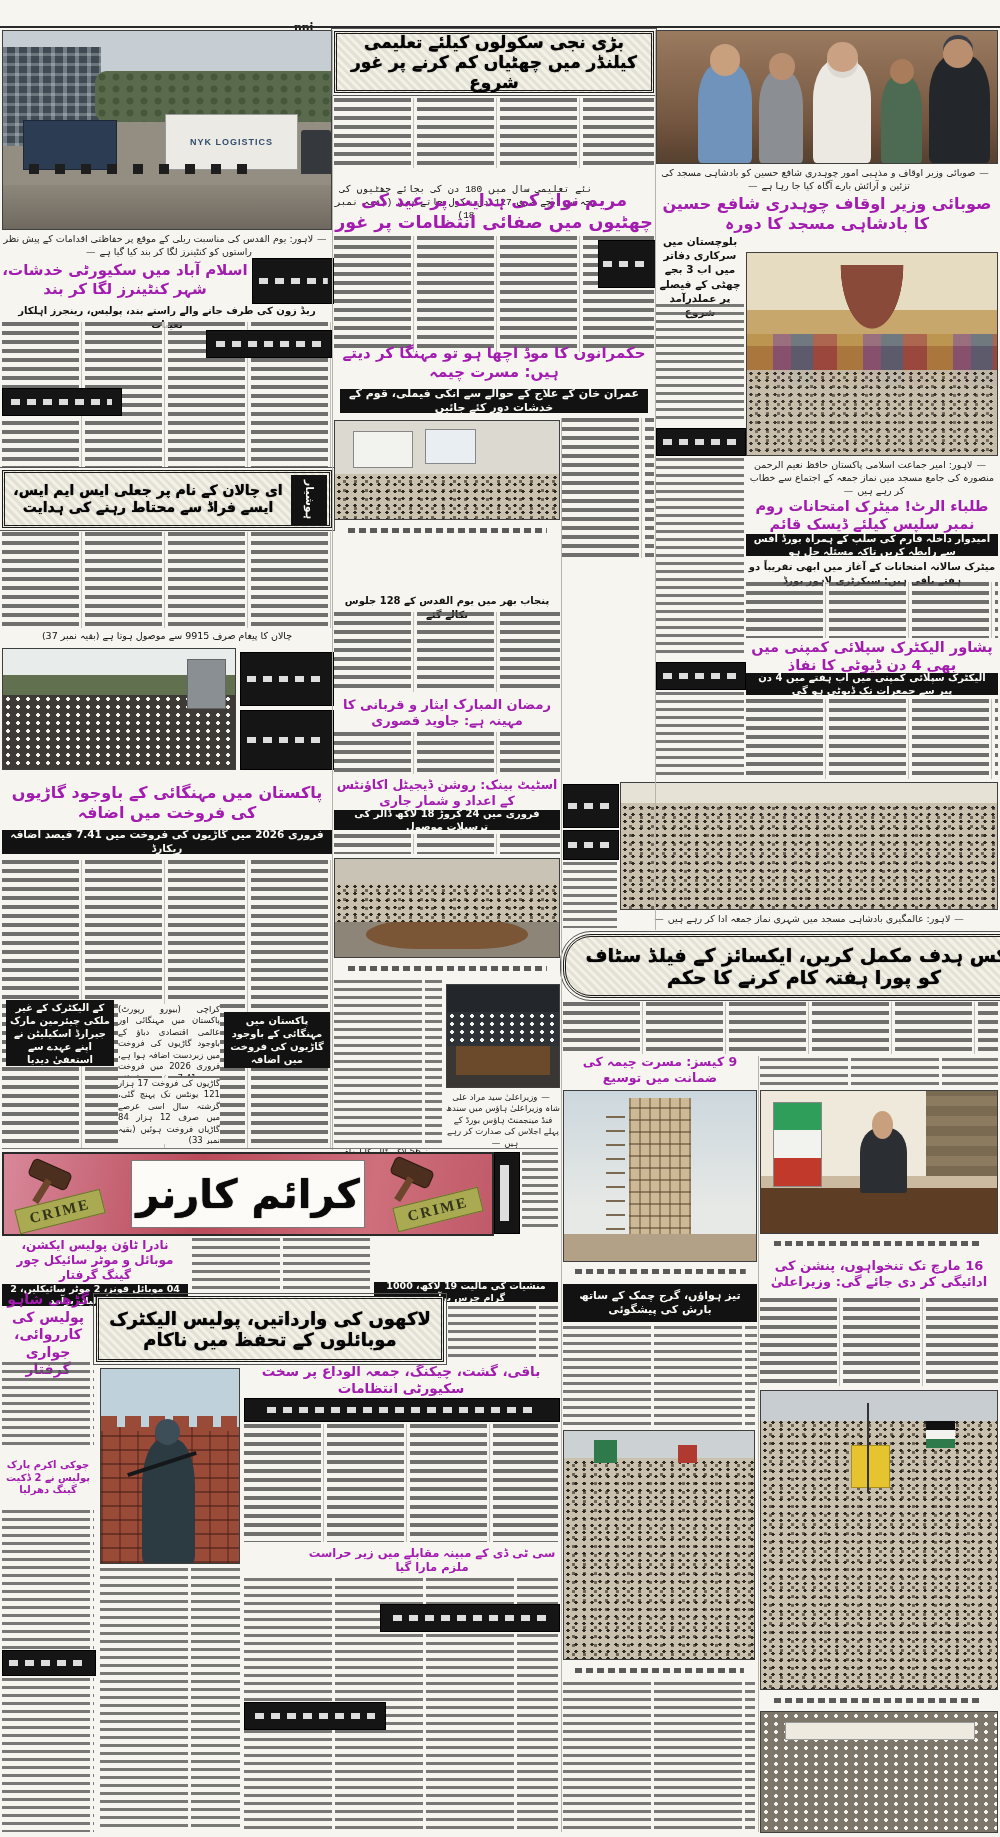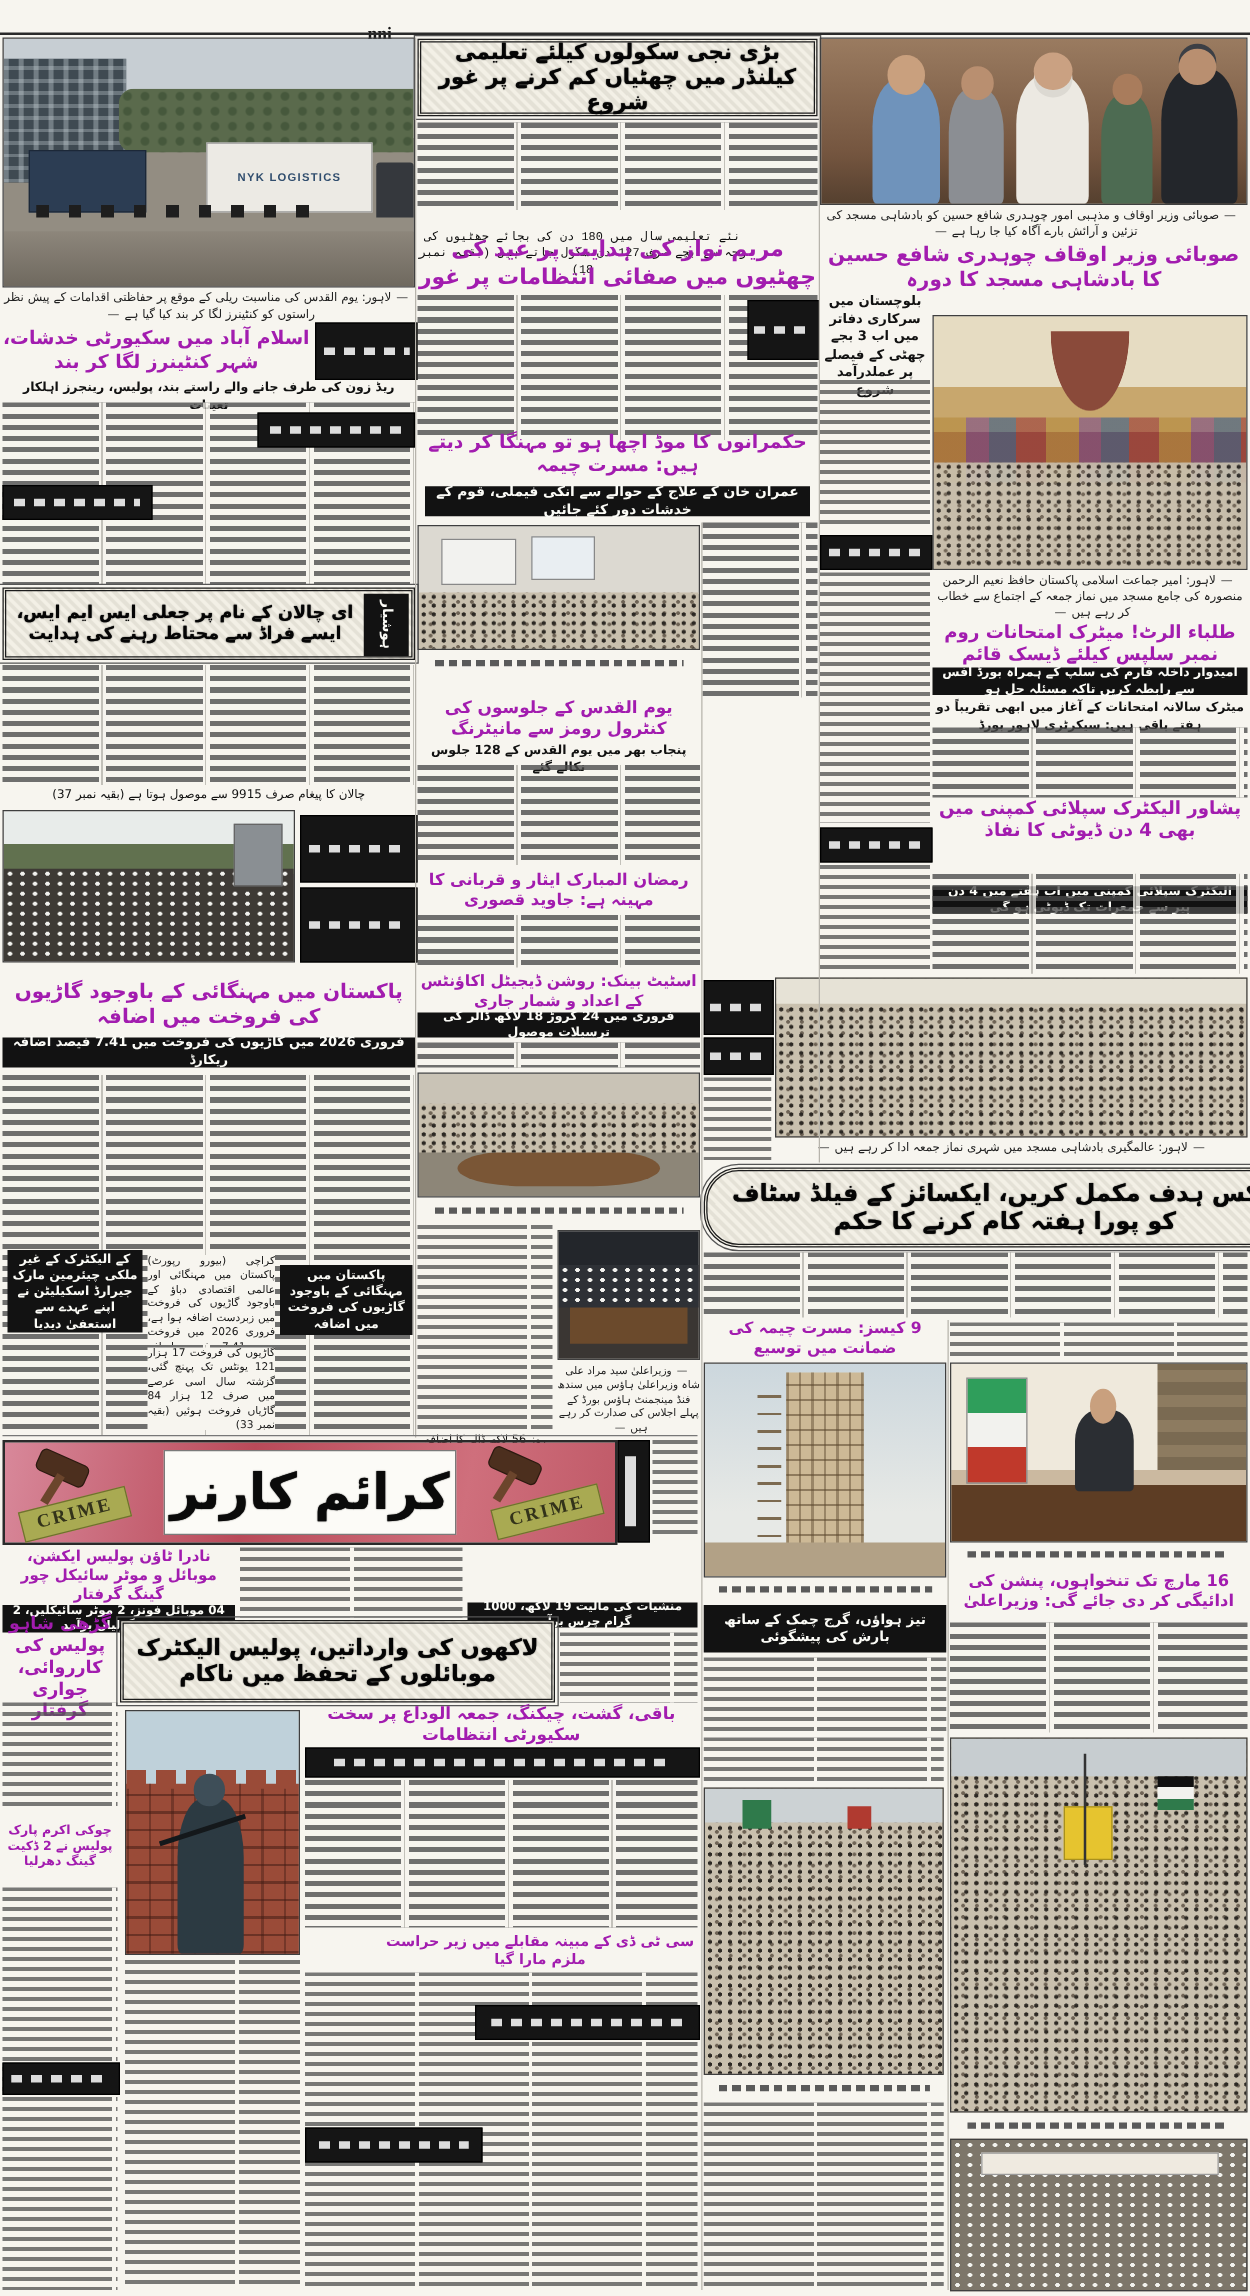--- a/index.html
+++ b/index.html
@@ -130,21 +130,21 @@
     <div class="crowd" style="left:0;bottom:0;width:100%;height:42%;opacity:.9;"></div>
   </div>
   <div class="cap urdu" style="left:746px;top:459px;width:252px;">لاہور: امیر جماعت اسلامی پاکستان حافظ نعیم الرحمن منصورہ کی جامع مسجد میں نماز جمعہ کے اجتماع سے خطاب کر رہے ہیں</div>
 
   <div class="head urdu" style="left:746px;top:500px;width:252px;height:30px;font-size:14.5px;">طلباء الرٹ! میٹرک امتحانات روم نمبر سلپس کیلئے ڈیسک قائم</div>
   <div class="blackbox urdu" style="left:746px;top:534px;width:252px;height:22px;font-size:10px;">امیدوار داخلہ فارم کی سلپ کے ہمراہ بورڈ آفس سے رابطہ کریں تاکہ مسئلہ حل ہو</div>
   <div class="smallbold urdu" style="left:746px;top:560px;width:252px;height:18px;font-size:10px;">میٹرک سالانہ امتحانات کے آغاز میں ابھی تقریباً دو ہفتے باقی ہیں: سیکرٹری لاہور بورڈ</div>
   <div class="txt" style="left:746px;top:582px;width:252px;height:56px;"></div>
 
   <div class="head urdu" style="left:746px;top:642px;width:252px;height:28px;font-size:14.5px;">پشاور الیکٹرک سپلائی کمپنی میں بھی 4 دن ڈیوٹی کا نفاذ</div>
-  <div class="blackbox urdu" style="left:746px;top:673px;width:252px;height:22px;font-size:10px;margin-top:36px;">الیکٹرک سپلائی کمپنی میں اب ہفتے میں 4 دن پیر سے جمعرات تک ڈیوٹی ہو گی</div>
+  <div class="blackbox urdu" style="left:746px;top:673px;width:252px;height:22px;font-size:10px;">الیکٹرک سپلائی کمپنی میں اب ہفتے میں 4 دن پیر سے جمعرات تک ڈیوٹی ہو گی</div>
   <div class="txt" style="left:746px;top:699px;width:252px;height:80px;"></div>
 
   <div class="head urdu" style="left:2px;top:258px;width:246px;height:44px;font-size:15px;">اسلام آباد میں سکیورٹی خدشات، شہر کنٹینرز لگا کر بند</div>
   <div class="redact" style="left:252px;top:258px;width:80px;height:44px;"></div>
   <div class="smallbold urdu" style="left:2px;top:304px;width:330px;height:16px;font-size:10px;">ریڈ زون کی طرف جانے والے راستے بند، پولیس، رینجرز اہلکار تعینات</div>
   <div class="txt" style="left:2px;top:322px;width:330px;height:146px;"></div>
   <div class="redact" style="left:206px;top:330px;width:124px;height:26px;"></div>
   <div class="redact" style="left:2px;top:388px;width:118px;height:26px;"></div>
 
   <div class="ornate" style="left:2px;top:470px;width:330px;height:58px;">
@@ -169,21 +169,20 @@
   <div class="urdu" style="position:absolute;left:118px;top:1078px;width:102px;height:66px;font-size:8.5px;line-height:1.35;overflow:hidden;text-align:justify;background:#f7f5ef;">گاڑیوں کی فروخت 17 ہزار 121 یونٹس تک پہنچ گئی، گزشتہ سال اسی عرصے میں صرف 12 ہزار 84 گاڑیاں فروخت ہوئیں (بقیہ نمبر 33)</div>
   <div class="blackbox urdu" style="left:224px;top:1012px;width:106px;height:56px;font-size:10px;">پاکستان میں مہنگائی کے باوجود گاڑیوں کی فروخت میں اضافہ</div>
 
   <div class="ph meetD" style="left:334px;top:420px;width:226px;height:100px;">
     <div style="left:8%;top:10%;width:26%;height:36%;background:#f2f2ef;border:1px solid #888;"></div>
     <div style="left:40%;top:8%;width:22%;height:34%;background:#e9eef2;border:1px solid #888;"></div>
     <div class="crowd" style="left:0;bottom:0;width:100%;height:46%;"></div>
   </div>
   <div class="capx" style="left:334px;top:523px;width:226px;height:14px;"></div>
 
-  <div class="head urdu" style="left:334px;top:558px;width:226px;height:34px;font-size:13.5px;">یوم القدس کے جلوسوں کی کنٹرول رومز سے مانیٹرنگ</div>
   <div class="smallbold urdu" style="left:334px;top:594px;width:226px;height:16px;font-size:10px;">پنجاب بھر میں یوم القدس کے 128 جلوس نکالے گئے</div>
   <div class="txt" style="left:334px;top:612px;width:226px;height:80px;"></div>
 
   <div class="head urdu" style="left:334px;top:696px;width:226px;height:34px;font-size:13px;">رمضان المبارک ایثار و قربانی کا مہینہ ہے: جاوید قصوری</div>
   <div class="txt" style="left:334px;top:732px;width:226px;height:42px;"></div>
 
   <div class="head urdu" style="left:334px;top:778px;width:226px;height:30px;font-size:12.5px;">اسٹیٹ بینک: روشن ڈیجیٹل اکاؤنٹس کے اعداد و شمار جاری</div>
   <div class="blackbox urdu" style="left:334px;top:810px;width:226px;height:20px;font-size:10px;">فروری میں 24 کروڑ 18 لاکھ ڈالر کی ترسیلات موصول</div>
   <div class="txt" style="left:334px;top:834px;width:226px;height:20px;"></div>
 

